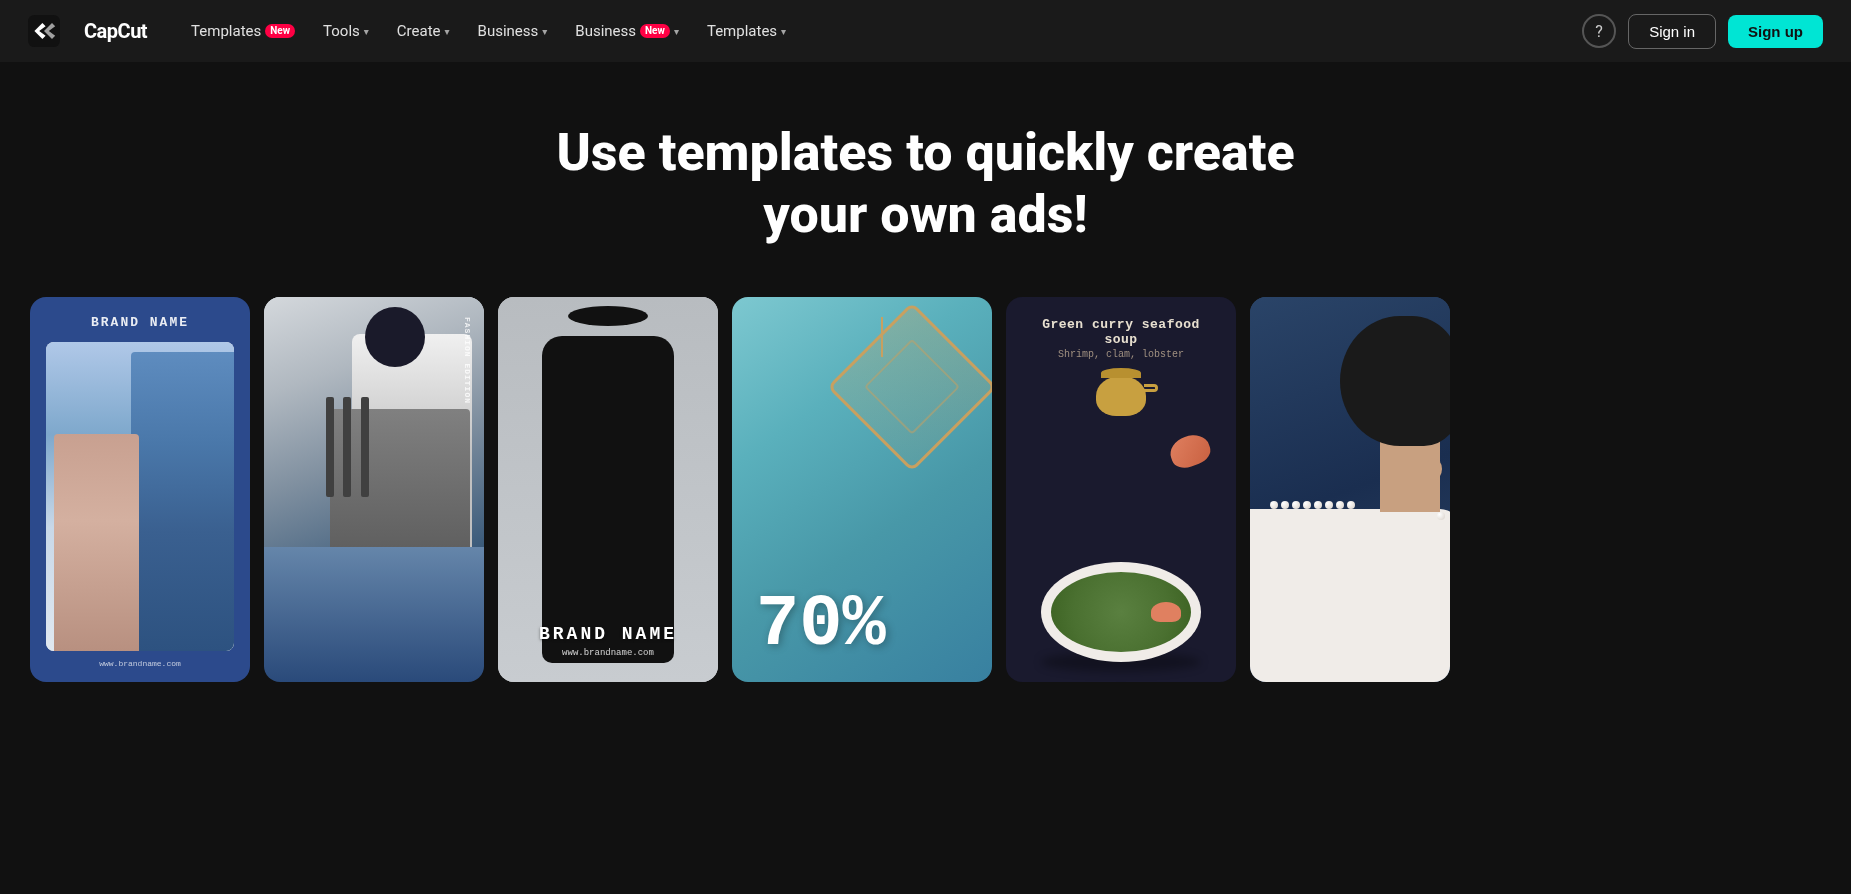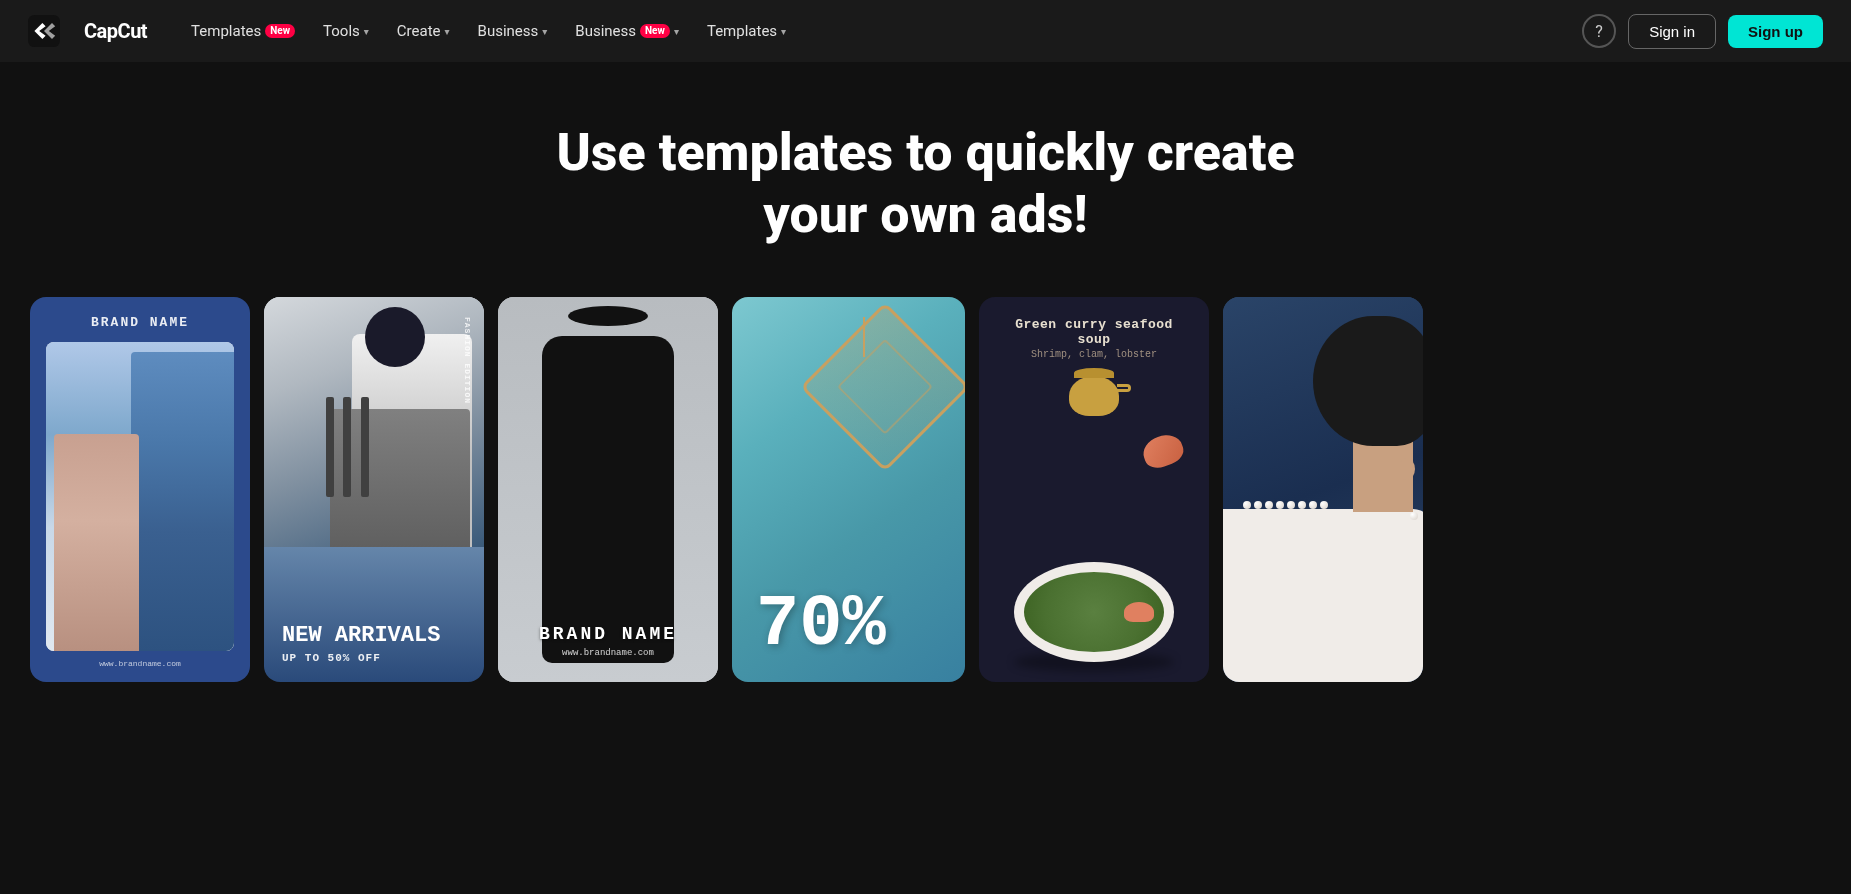--- a/index.html
+++ b/index.html
@@ -351,21 +351,21 @@
     }
 
     .card-3-url {
       font-size: 9px;
       color: rgba(255,255,255,0.8);
       margin-top: 4px;
     }
 
     
     .card-4 {
-      width: 233px;
+      width: 260px;
       height: 385px;
       background: linear-gradient(145deg, #7dc8d0 0%, #5ab0bc 30%, #4898a8 60%, #3880a0 100%);
       display: flex;
       flex-direction: column;
       justify-content: flex-end;
       padding: 24px;
       position: relative;
       overflow: hidden;
     }
 
@@ -597,24 +597,20 @@
         <div style="position:absolute;bottom:0;left:30%;width:140px;height:55%;background:linear-gradient(180deg,#808080 0%,#606060 100%);border-radius:4px 4px 0 0;"></div>
 
         <div style="position:absolute;top:10px;left:46%;width:60px;height:60px;background:#1a1a2a;border-radius:50%;"></div>
 
         <div style="position:absolute;bottom:20%;left:28%;width:8px;height:40%;background:#404040;border-radius:2px;"></div>
         <div style="position:absolute;bottom:20%;left:36%;width:8px;height:40%;background:#404040;border-radius:2px;"></div>
         <div style="position:absolute;bottom:20%;left:44%;width:8px;height:40%;background:#404040;border-radius:2px;"></div>
       </div>
       <div class="fashion-text">FASHION EDITION</div>
     </div>
-    <div class="card-2-content">
-      <div class="card-2-title">NEW ARRIVALS</div>
-      <div class="card-2-sub">UP TO 50% OFF</div>
-    </div>
   </div>
 
   <div class="card card-3">
     <div class="card-3-bg"></div>
     <div class="card-3-person">
       <div class="black-dress-figure">
         <div class="hat-element"></div>
       </div>
     </div>
     <div class="card-3-content">

